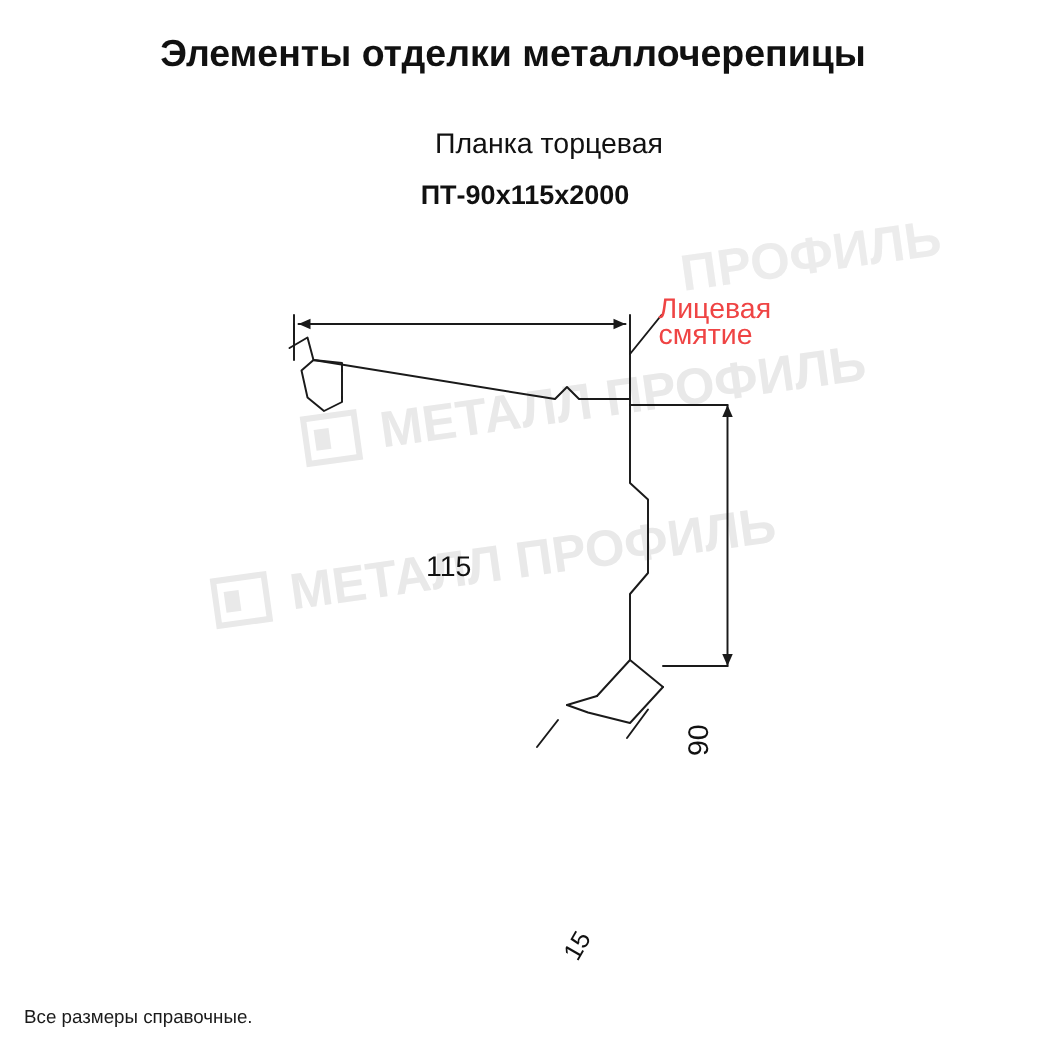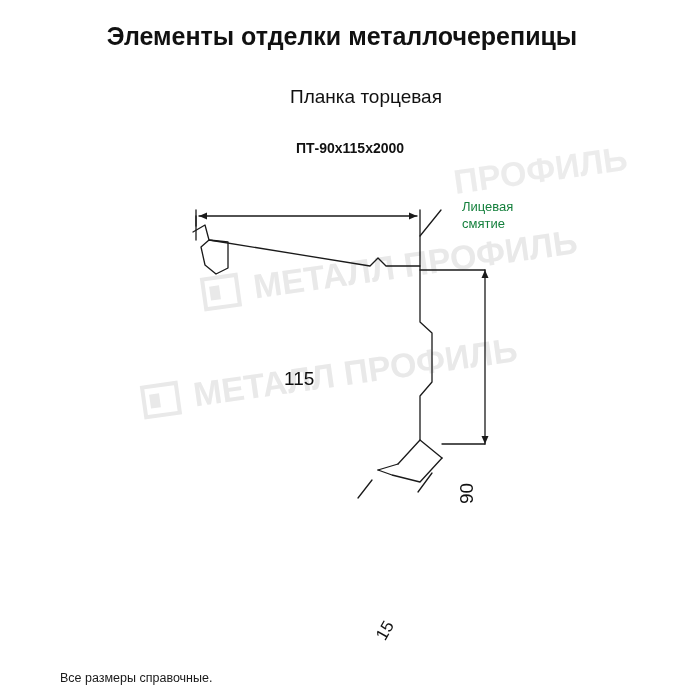--- a/index.html
+++ b/index.html
@@ -36,25 +36,25 @@
     top: 86px;
     left: 0;
     width: 700px;
     text-align: center;
     font-size: 19px;
     color: #111111;
     margin-left: 16px;
   }
   .code {
     position: absolute;
-    top: 140px;
+    top: 120px;
     left: 0;
     width: 700px;
     text-align: center;
-    font-size: 14px;
+    font-size: 18px;
     font-weight: bold;
     color: #111111;
   }
   .drawing {
     position: absolute;
     top: 170px;
     left: 0;
     width: 621px;
     height: 360px;
   }
@@ -66,32 +66,31 @@
     height: 700px;
     pointer-events: none;
   }
   .footer {
     position: absolute;
     left: 16px;
     bottom: 12px;
     font-size: 12.5px;
     line-height: 19px;
     color: #1a1a1a;
-    margin-left: 44px;
   }
   .footer div {
     white-space: nowrap;
   }
   .label-face {
     position: absolute;
-    left: 462px;
+    left: 439px;
     top: 198px;
-    font-size: 13px;
+    font-size: 19px;
     line-height: 17px;
-    color: #15803d;
+    color: #ef4444;
   }
   .dim-115 {
     position: absolute;
     left: 284px;
     top: 198px;
     font-size: 19px;
     color: #111111;
   }
   .dim-90 {
     position: absolute;

